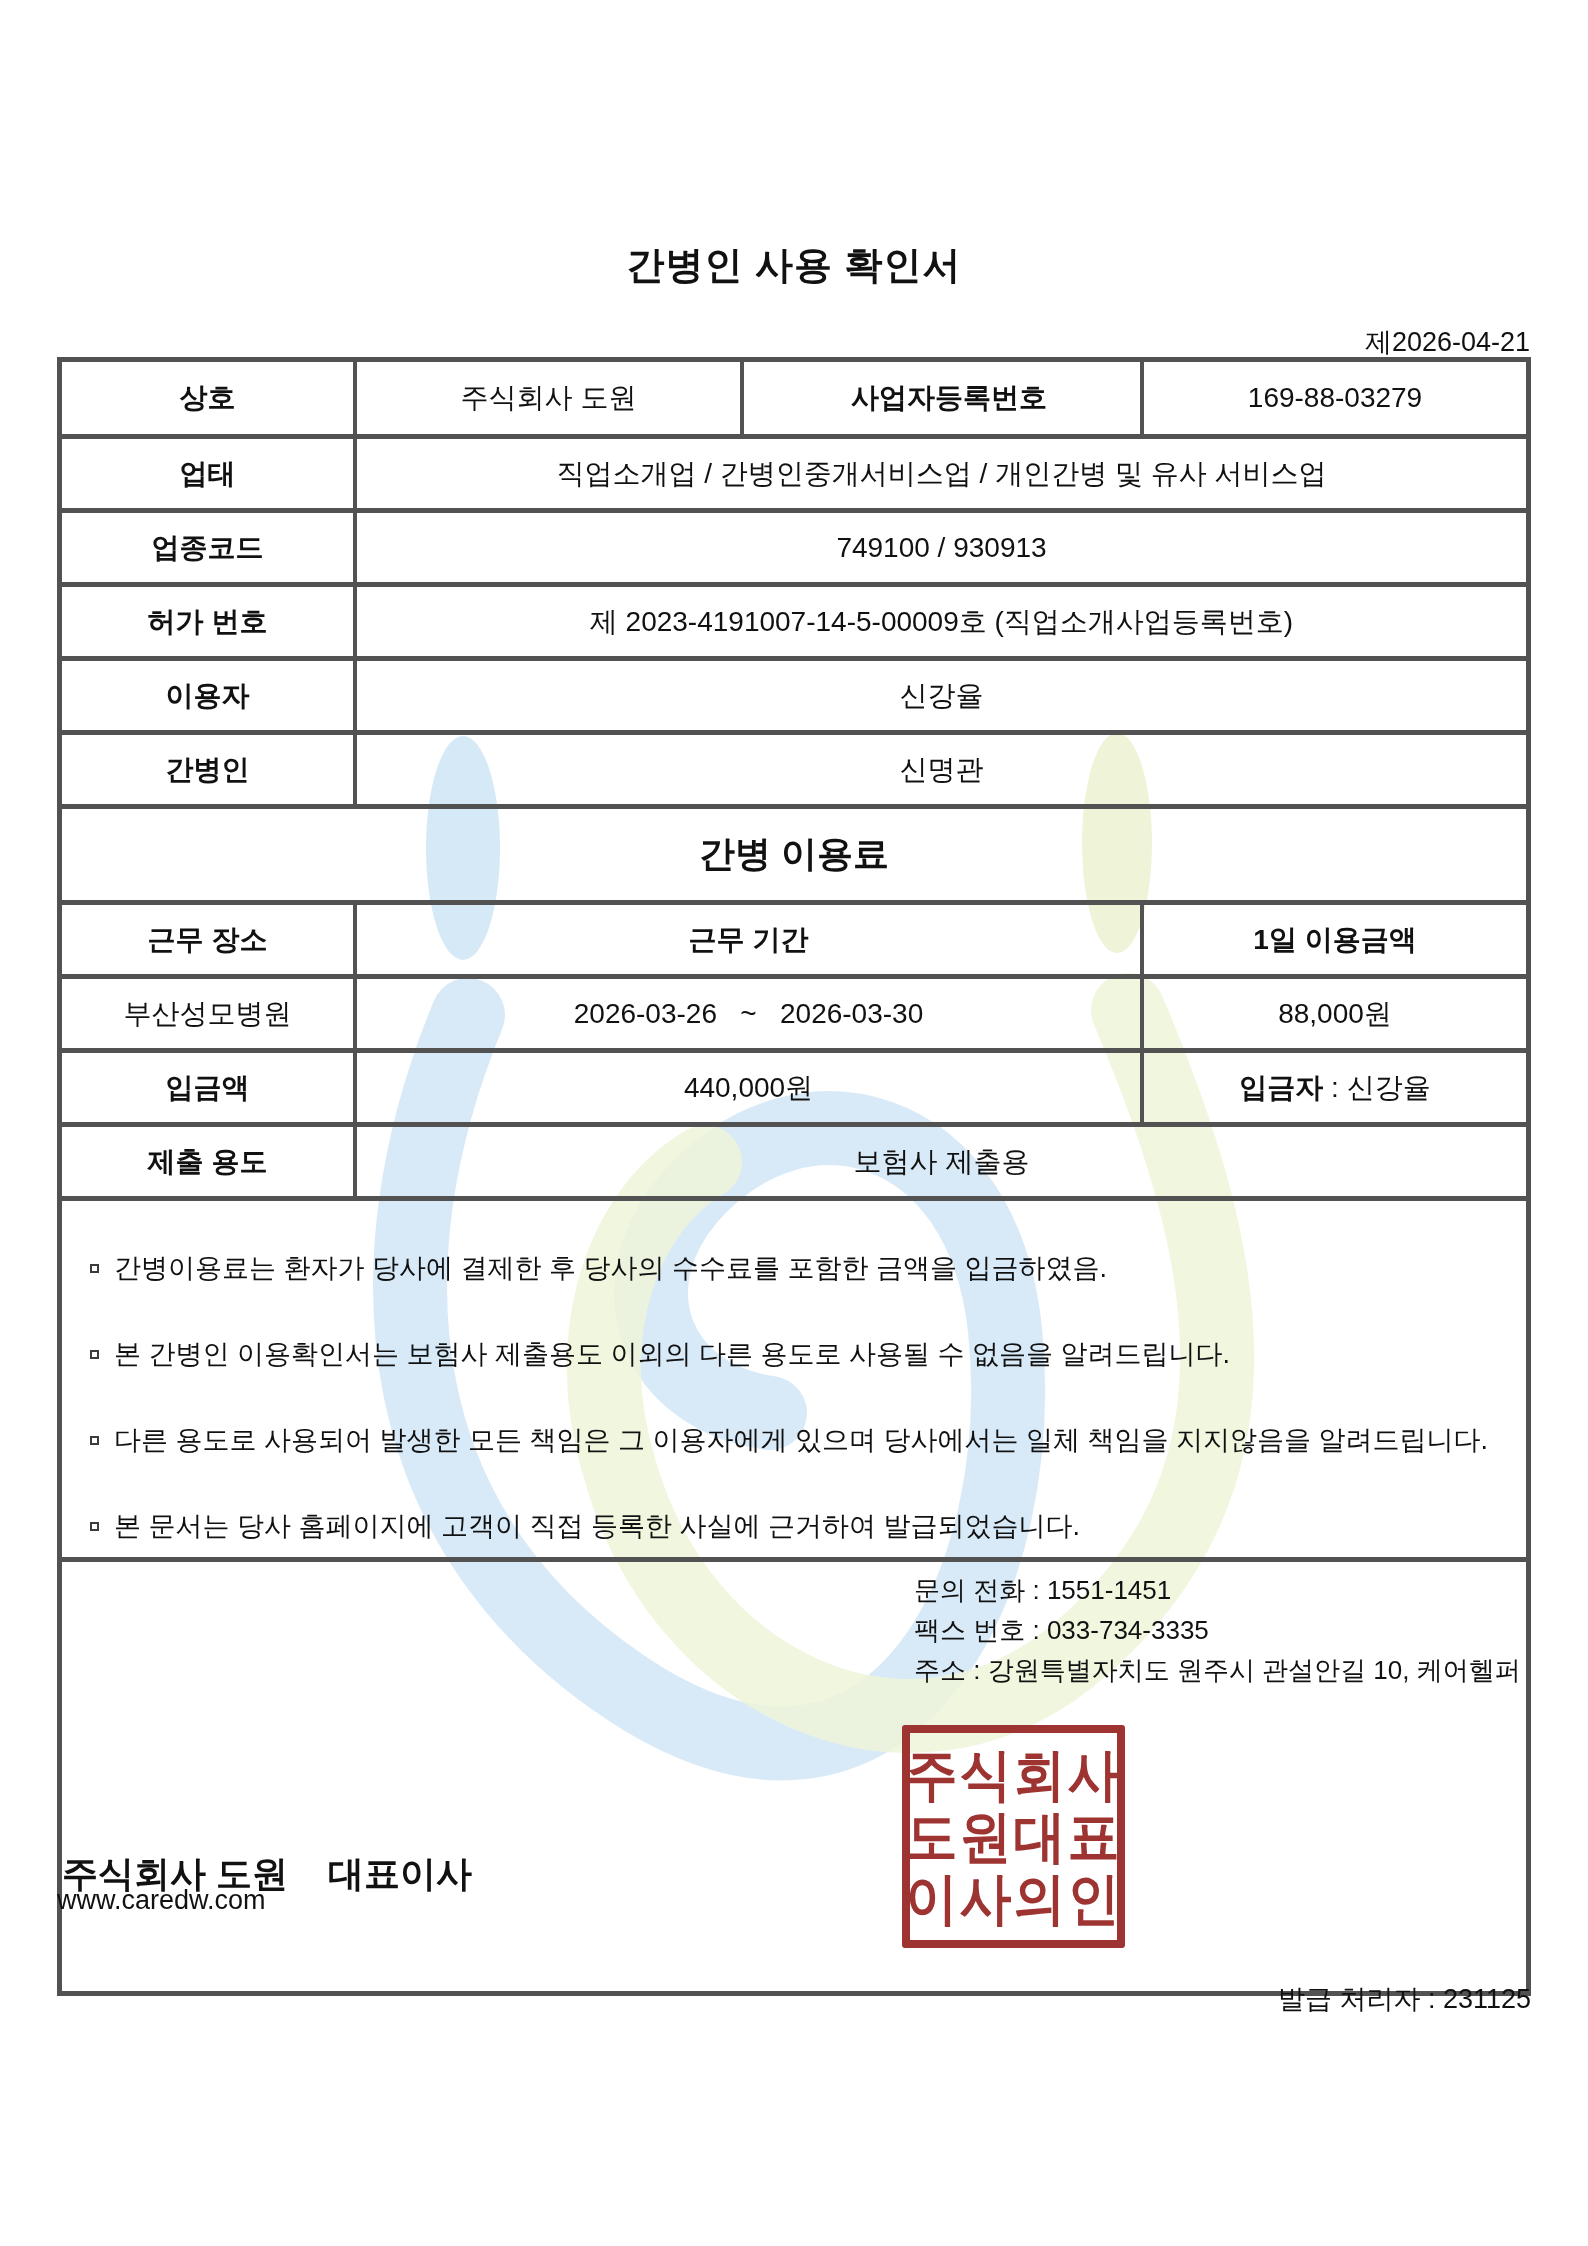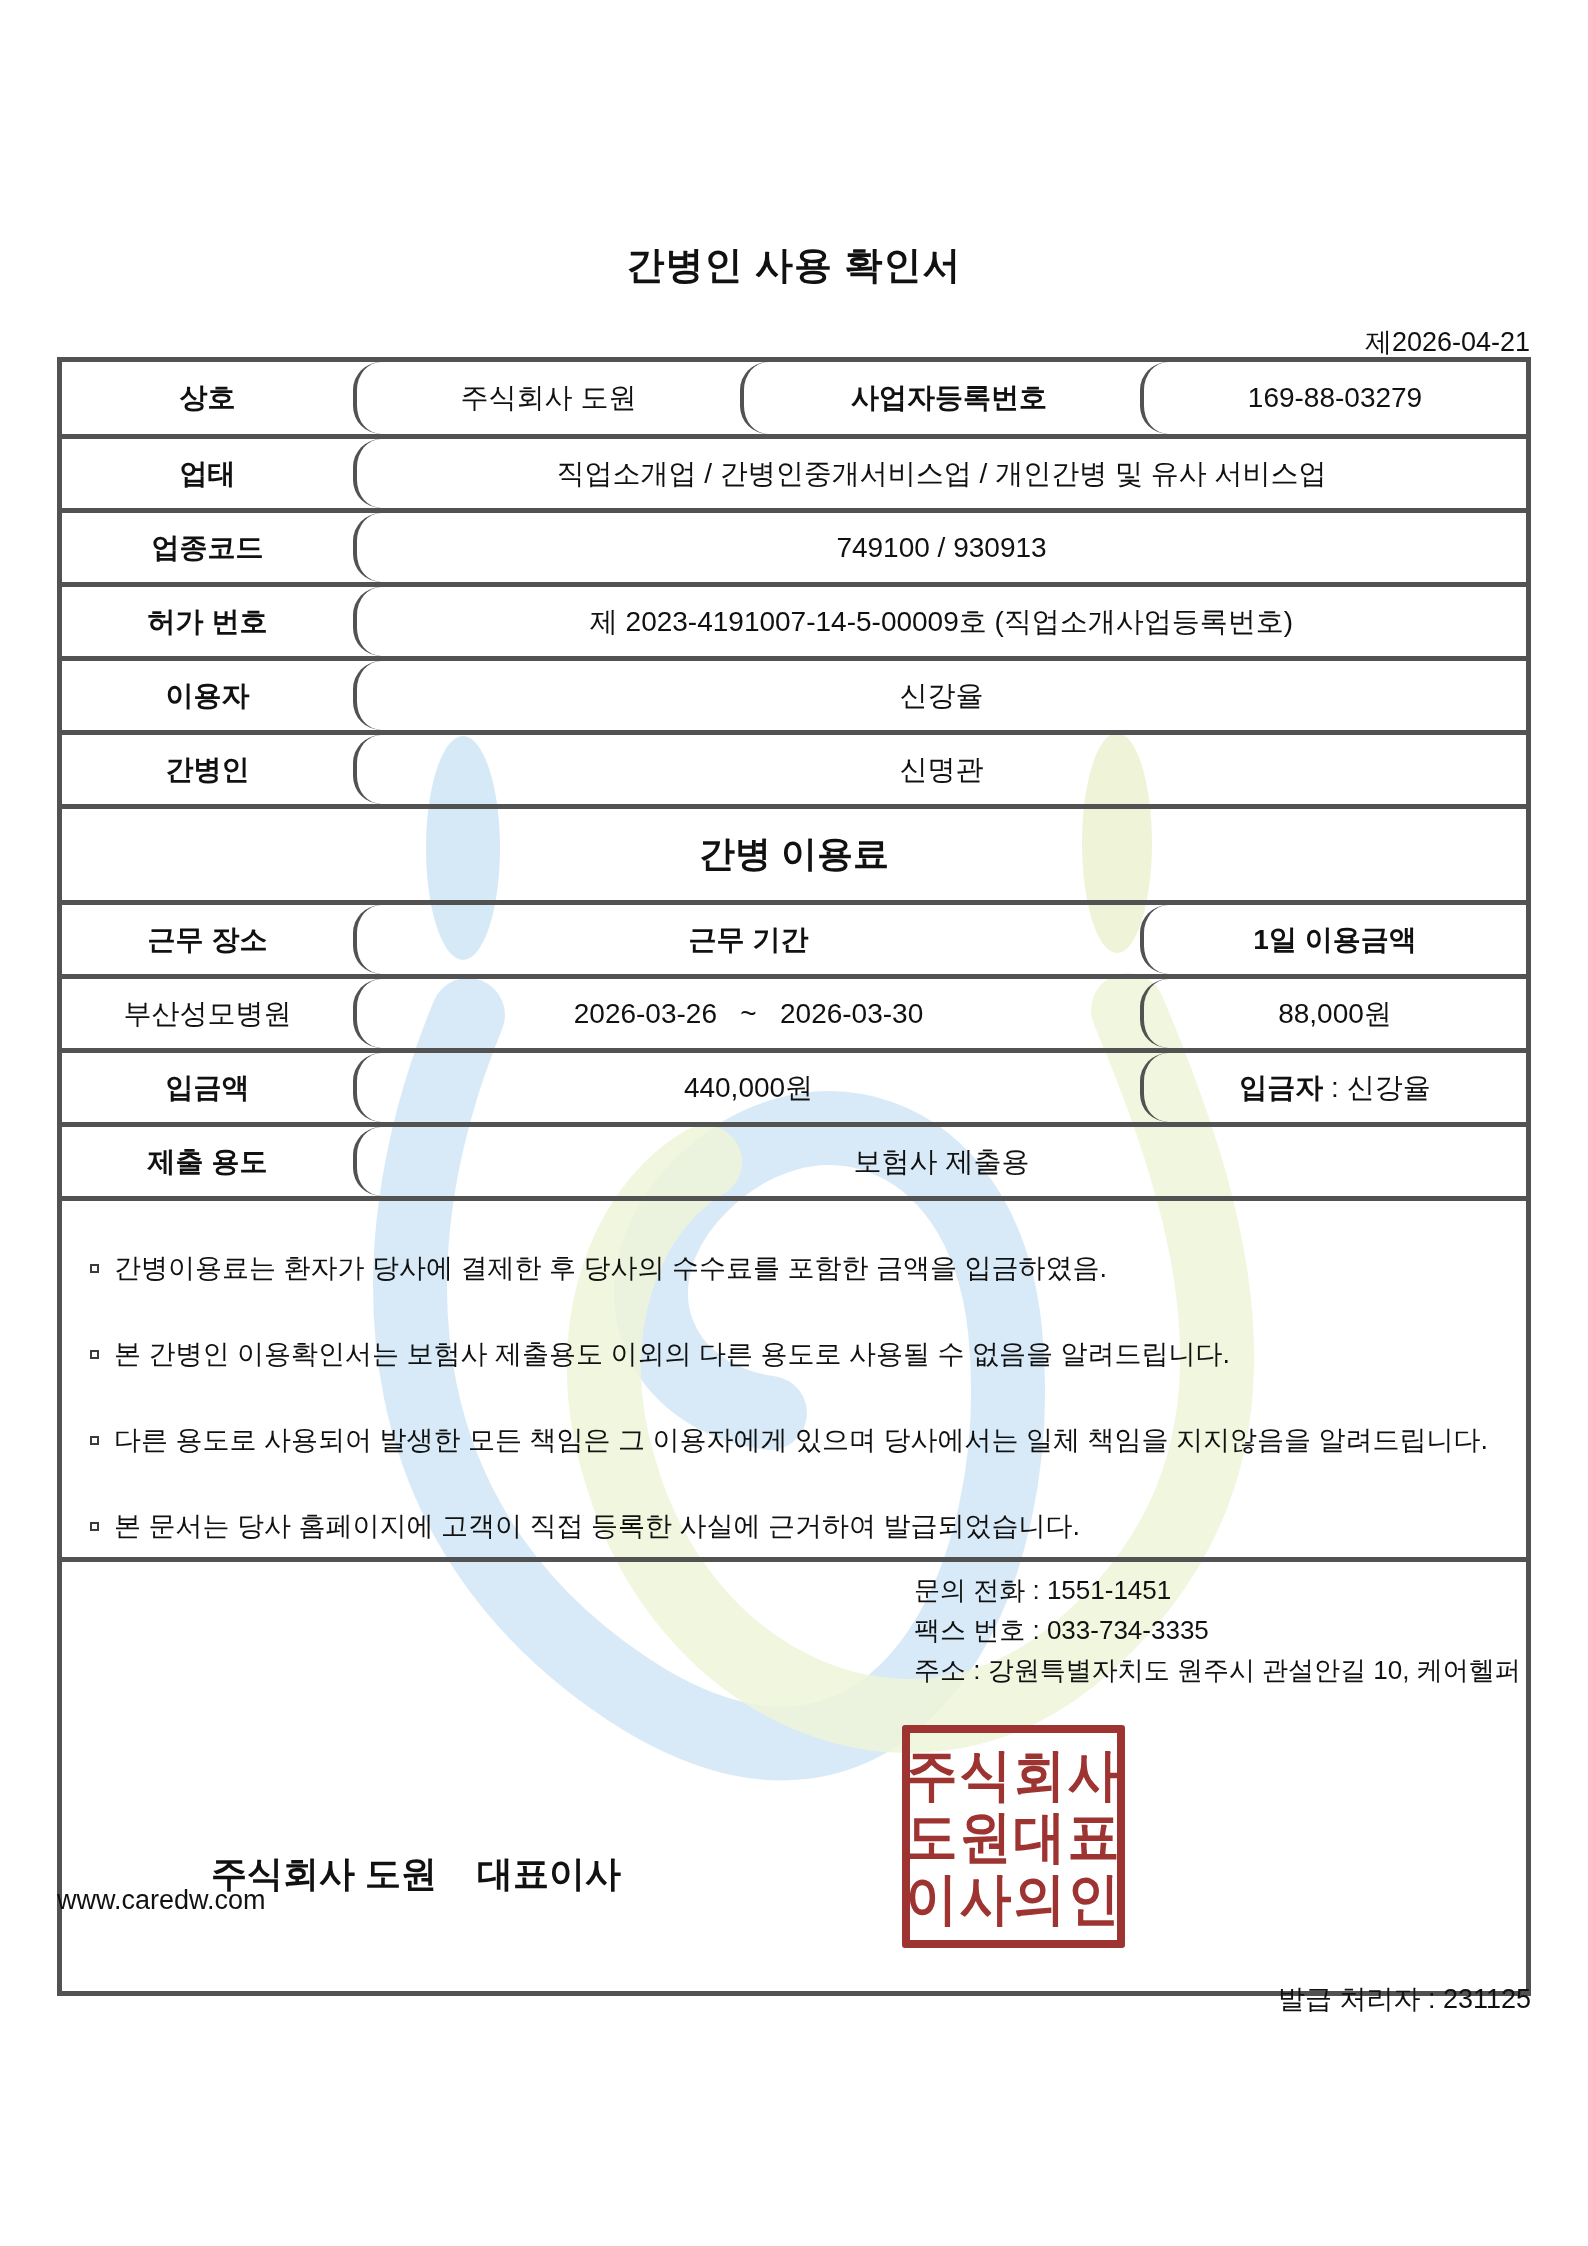--- a/index.html
+++ b/index.html
@@ -25,21 +25,20 @@
   .row:first-child { border-top:none; }
   .h72 { height:77px; } .row:first-child.h72 { height:72px; }
   .h69 { height:74px; }
   .h91 { height:96px; }
   .hnotes { height:361px; }
   .hsign { flex:1 1 auto; position:relative; }
   .cell {
     display:flex; align-items:center; justify-content:center;
     font-size:28px; border-left:4px solid #525252; text-align:center;
     padding:0 6px;
-    border-radius:28px;
   }
   .cell:first-child { border-left:none; }
   .lbl { font-weight:bold; }
   .c1 { width:291px; } .c2a { width:387px; } .c3a { width:400px;padding-left:20px; } .c4 { width:386px; }
   .cmid { width:787px; } .crest { width:1173px; } .cfull { width:1464px; border-left:none; }
   .section-title { font-size:36px; font-weight:bold; }
   .pre { white-space:pre; }
 
   .notes-cell {
     width:1464px; padding:48px 18px 0 28px;
@@ -49,21 +48,21 @@
   .bullet {
     width:9px; height:9px; border:2px solid #3c3c3c; background:transparent;
     margin:0 15px 0 0; flex:0 0 auto;
   }
 
   .contact {
     position:absolute; left:852px; top:8px; font-size:26px; line-height:40px;
     text-align:left; white-space:nowrap;
   }
   .signature {
-    position:absolute; left:0; top:288px; width:708px; text-align:center;
+    position:absolute; left:0; top:288px; width:708px; 
     font-size:36px; font-weight:bold; white-space:nowrap;
   }
   .signature .gap { display:inline-block; width:40px; }
   .seal {
     position:absolute; left:840px; top:163px; width:223px; height:223px;
     border:8px solid #9e3431; border-radius:3px;
     display:flex; flex-direction:column; align-items:center; justify-content:center;
     color:#9e3431;
   }
   .seal-line {

